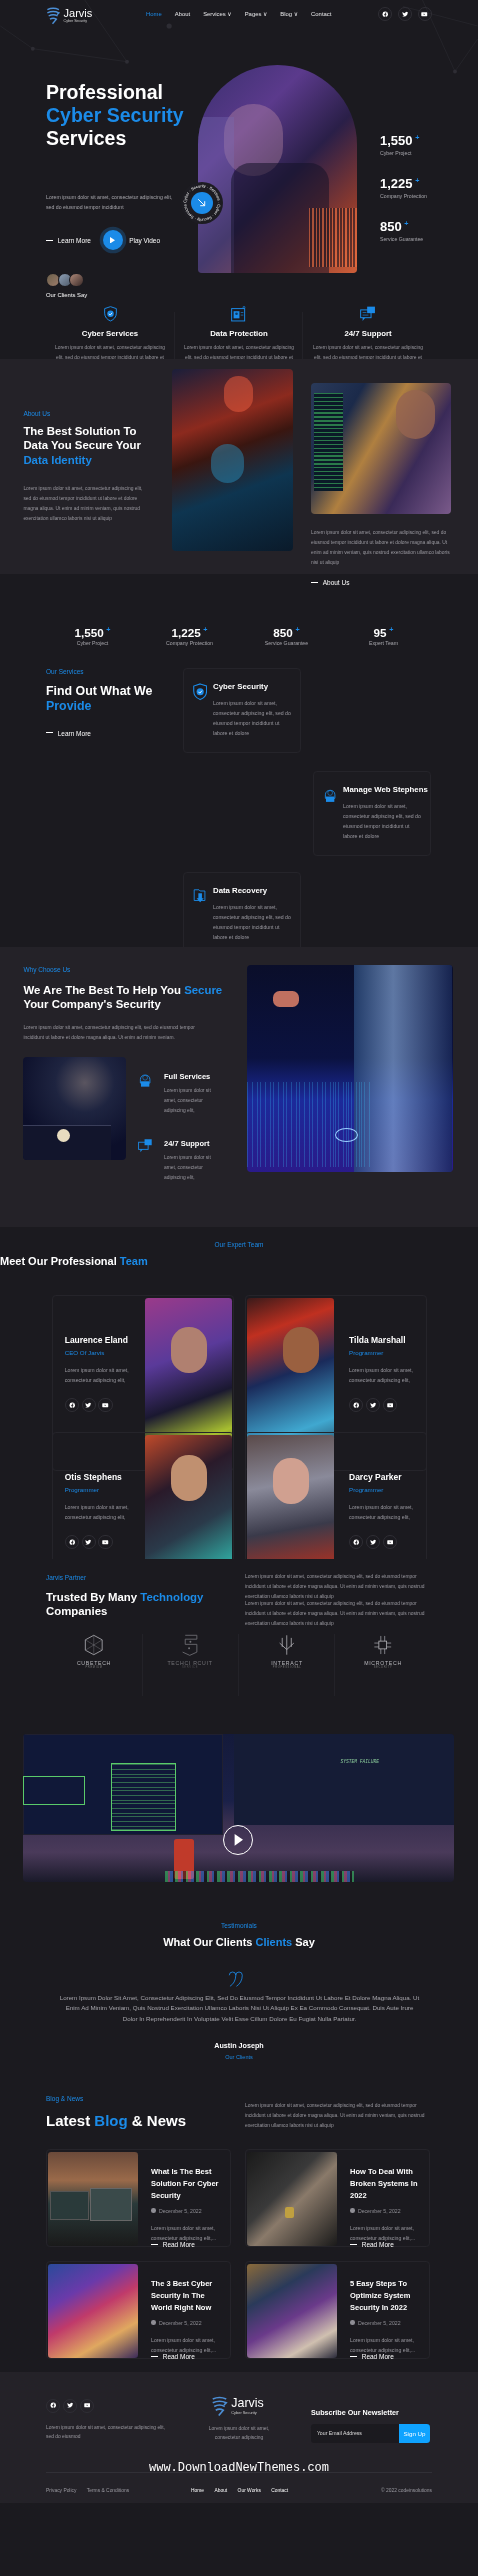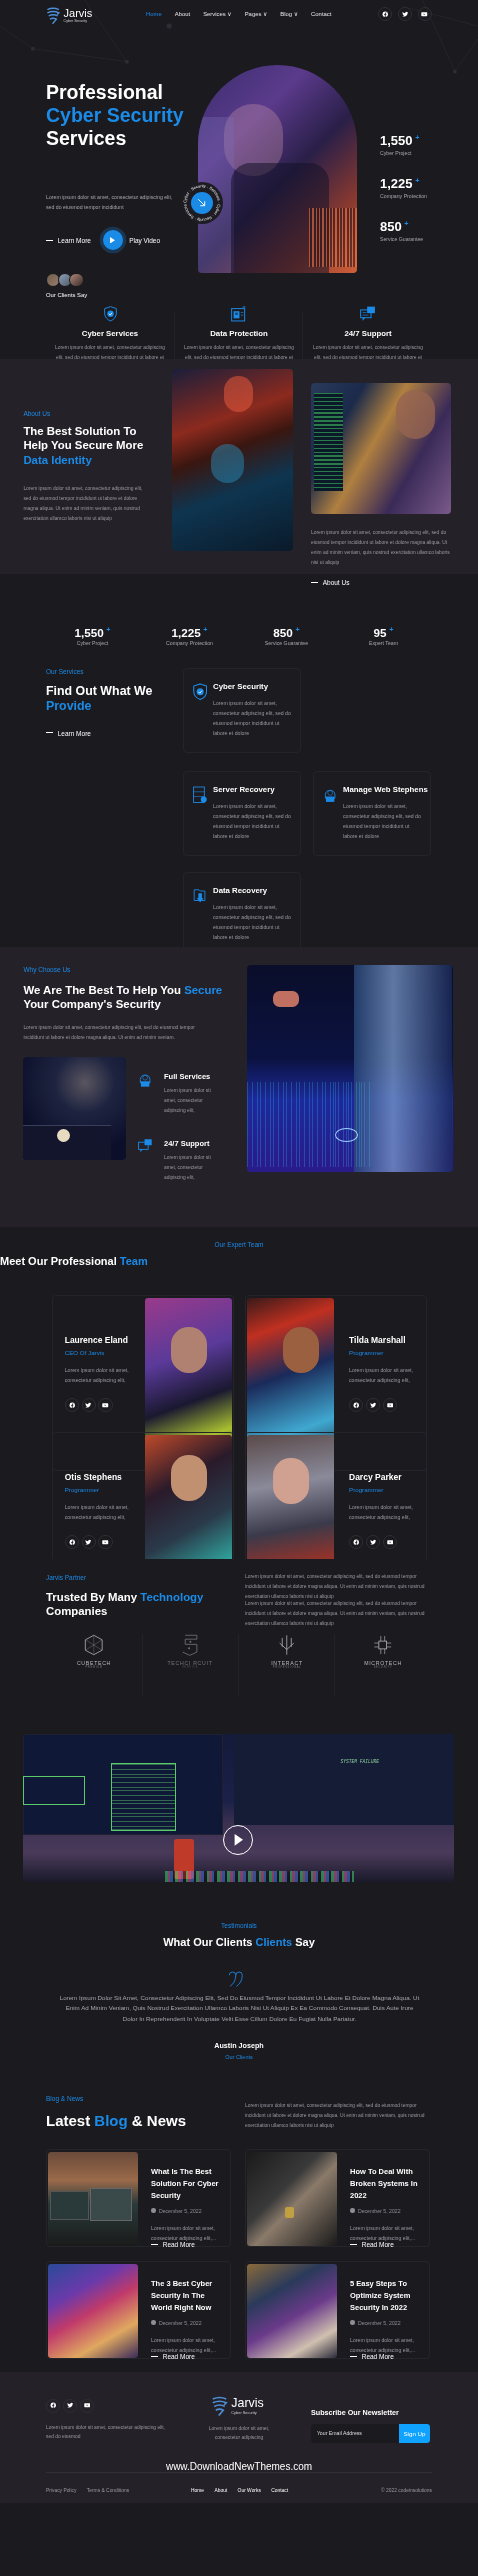--- a/index.html
+++ b/index.html
@@ -242,21 +242,21 @@
           <path d="M4 18 L4 23 L8 18" fill="#1b8be8"></path>
         </svg>
     <div class="t">24/7 Support</div>
     <div class="d">Lorem ipsum dolor sit amet, consectetur adipiscing elit, sed do eiusmod tempor incididunt ut labore et dolore magna aliqua.</div>
   </div>
 </section>
 
 <section class="sec d2 about" style="margin-top:31px">
   <div class="kicker" style="position:absolute;left:23.4px;top:51px">About Us</div>
   <div class="h1" style="position:absolute;left:23.4px;top:65px;width:124px;font-size:11.4px;line-height:14.3px">
-    <span>The Best Solution To Help You Secure More</span>
+    <span>The Best Solution To Data You Secure Your</span>
     <span class="blue" style="display:block">Data Identity</span>
   </div>
   <p class="muted" style="position:absolute;left:23.4px;top:125px;width:127px;font-size:4.9px;line-height:10px">Lorem ipsum dolor sit amet, consectetur adipiscing elit, sed do eiusmod tempor incididunt ut labore et dolore magna aliqua. Ut enim ad minim veniam, quis nostrud exercitation ullamco laboris nisi ut aliquip</p>
   <div class="imgbox" style="left:172px;top:10.4px;width:121px;height:182px;background:linear-gradient(160deg,#1a1e3a 0%,#8c2a1e 30%,#3a1610 45%,#0e3550 65%,#0a1a2a 100%)">
     <div style="position:absolute;left:52px;top:6.5px;width:29px;height:36px;border-radius:14.3px;background:rgba(230,90,60,.55)"></div>
     <div style="position:absolute;left:39px;top:75px;width:33px;height:39px;border-radius:16.3px;background:rgba(40,150,200,.45)"></div>
   </div>
   <div class="imgbox" style="left:311px;top:24px;width:140px;height:131px;background:linear-gradient(120deg,#2a3a5a 0%,#1b2a4a 25%,#b08040 45%,#3a2a58 70%,#7a5a8a 100%)">
     <div style="position:absolute;left:3.3px;top:9.8px;width:29px;height:98px;background:repeating-linear-gradient(180deg,#2a7a4a 0 1.3px,#0b1a28 1.3px 3.9px)"></div>
     <div style="position:absolute;left:85px;top:6.5px;width:39px;height:49px;border-radius:19.5px;background:rgba(150,100,80,.8)"></div>
@@ -296,30 +296,20 @@
 
   <div class="card" style="left:183px;top:7.8px">
     <svg class="ic" viewBox="0 0 20 24">
           <path d="M10 1 L19 4 V11 C19 17 15 21 10 23 C5 21 1 17 1 11 V4z" fill="none" stroke="#1b8be8" stroke-width="1.5"></path>
           <circle cx="10" cy="12" r="5" fill="#1b8be8"></circle>
           <path d="M7.5 12 L9.5 14 L12.5 10.5" stroke="#fff" stroke-width="1.3" fill="none"></path>
         </svg>
     <div class="t">Cyber Security</div>
     <div class="d">Lorem ipsum dolor sit amet, consectetur adipiscing elit, sed do eiusmod tempor incididunt ut labore et dolore</div>
   </div>
-  <div class="card" style="left:183px;top:110px">
-    <svg class="ic" viewBox="0 0 24 28">
-          <rect x="1" y="1" width="18" height="26" fill="none" stroke="#1b8be8" stroke-width="1.5"></rect>
-          <line x1="1" y1="9" x2="19" y2="9" stroke="#1b8be8"></line>
-          <line x1="1" y1="17" x2="19" y2="17" stroke="#1b8be8"></line>
-          <circle cx="18" cy="22" r="5" fill="#1b8be8"></circle>
-        </svg>
-    <div class="t">Server Recovery</div>
-    <div class="d">Lorem ipsum dolor sit amet, consectetur adipiscing elit, sed do eiusmod tempor incididunt ut labore et dolore</div>
-  </div>
   <div class="card" style="left:313px;top:110px">
     <svg class="ic" viewBox="0 0 24 28">
           <path d="M4 14 C4 4 20 4 20 14 L20 20 L4 20z" fill="none" stroke="#1b8be8" stroke-width="1.5"></path>
           <circle cx="12" cy="11" r="4" fill="none" stroke="#1b8be8"></circle>
           <rect x="5" y="17" width="14" height="9" fill="#1b8be8"></rect>
         </svg>
     <div class="t">Manage Web Stephens</div>
     <div class="d">Lorem ipsum dolor sit amet, consectetur adipiscing elit, sed do eiusmod tempor incididunt ut labore et dolore</div>
   </div>
   <div class="card" style="left:183px;top:211px;height:83px">
@@ -641,21 +631,21 @@
           <div style="font-size:12.4px;line-height:12.4px">Jarvis</div>
           <div style="font-size:3.9px;color:#ccc">Cyber Security</div>
         </div>
   </div>
   <p class="muted" style="position:absolute;left:203px;top:52px;width:72px;text-align:center;font-size:4.9px;line-height:9.8px">Lorem ipsum dolor sit amet, consectetur adipiscing</p>
   <div style="position:absolute;left:311px;top:36px;font-size:7.2px;font-weight:bold">Subscribe Our Newsletter</div>
   <div class="foot-input">
     <input type="text" placeholder="Your Email Address" style="">
     <button>Sign Up</button>
   </div>
-  <div style="position:absolute;left:0;width:478px;text-align:center;top:89px;font-size:10px;color:#fff;font-family:Liberation Sans, sans-serif">www.DownloadNewThemes.com</div>
+  <div style="position:absolute;left:0;width:478px;text-align:center;top:89px;font-size:12px;color:#fff;font-family:Liberation Mono, monospace">www.DownloadNewThemes.com</div>
   <div style="position:absolute;left:46px;top:100px;width:386px;height:0.7px;background:#313037"></div>
   <div style="position:absolute;left:46px;top:116px;font-size:4.9px;color:#9a99a0;display:flex;gap:10.4px">
     <span>Privacy Policy</span>
     <span>Terms &amp; Conditions</span>
   </div>
   <div style="position:absolute;left:191px;top:116px;font-size:4.9px;color:#fff;display:flex;gap:10.4px">
     <span>Home</span>
     <span>About</span>
     <span>Our Works</span>
     <span>Contact</span>

